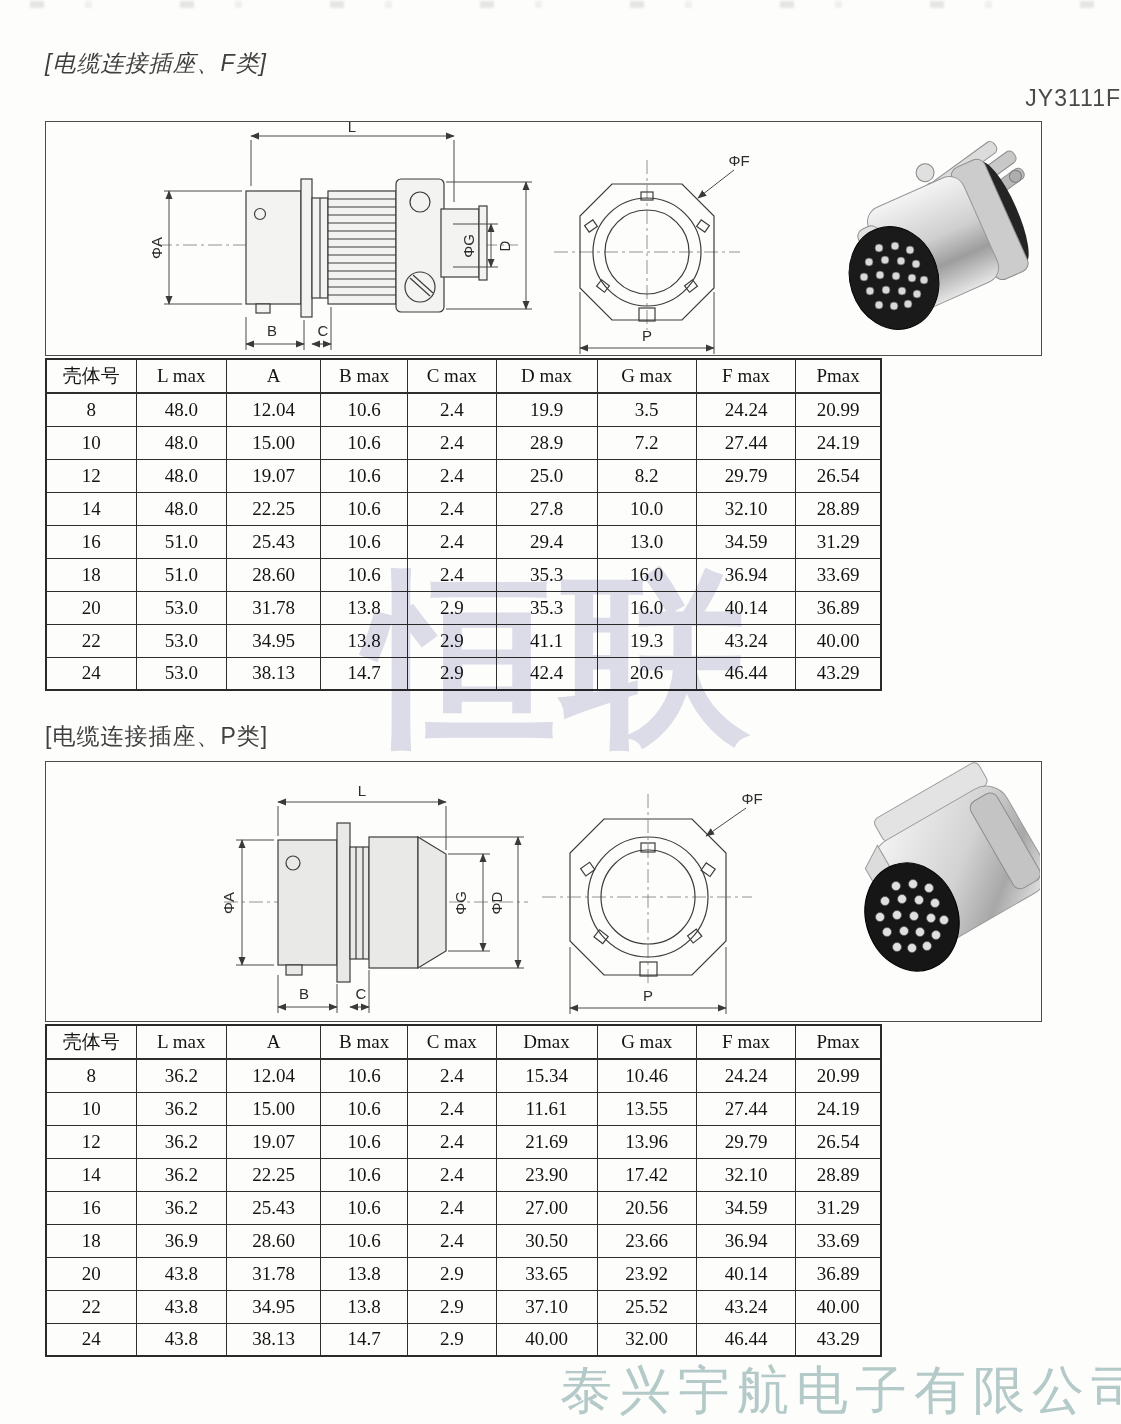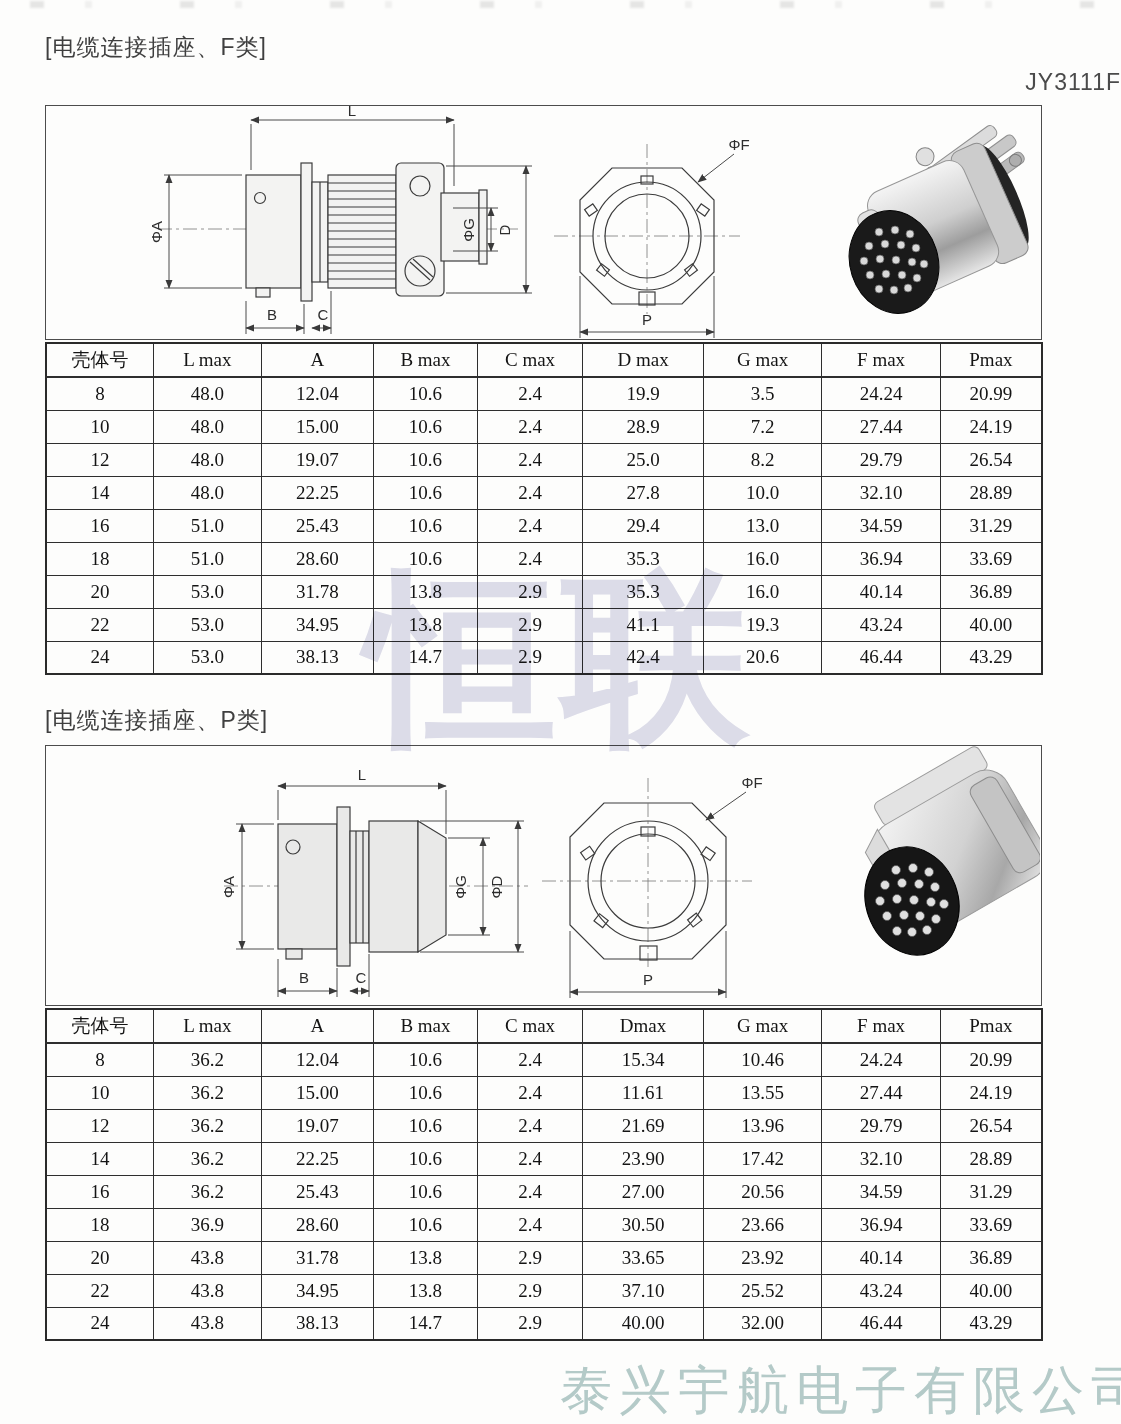--- a/index.html
+++ b/index.html
@@ -13,32 +13,32 @@
     position: absolute; top: 1px; left: 30px; width: 1070px; height: 7px;
     background: repeating-linear-gradient(90deg,
       rgba(120,120,120,.35) 0 14px, transparent 14px 55px,
       rgba(150,150,150,.25) 55px 62px, transparent 62px 150px);
     filter: blur(1px); opacity:.5;
   }
   .sec-title {
     margin: 0 0 0 45px; font-size: 23px; font-weight: 400;
     color: #3f3f3f; letter-spacing: 1px; line-height: 30px;
   }
-  .sec-title.first { padding-top: 32px; }
+  .sec-title.first { padding-top: 48px; font-style: italic; }
   .sec-model {
     margin: 7px 0 0 46px; font-size: 23px; font-weight: 400;
     color: #4a4a4a; letter-spacing: 1px; line-height: 26px; text-align: right;
   }
   .draw-box {
     margin: 10px 0 0 45px; width: 997px; border: 1.5px solid #4c4c4c;
     background: #fdfdfc;
   }
   .draw-box svg { display: block; }
   table.spec {
-    margin: 2px 0 0 45px; width: 998px; border-collapse: collapse;
+    margin: 2px 0 0 45px; width: 837px; border-collapse: collapse;
     table-layout: fixed; background: #fdfdfc;
   }
   table.spec th, table.spec td {
     border: 1px solid #2e2e2e; text-align: center; vertical-align: middle;
     font-family: "Liberation Serif", serif; color: #141414;
     overflow: hidden; white-space: nowrap;
   }
   table.spec th { height: 34px; font-size: 19px; font-weight: 400; border-bottom-width: 2px; }
   table.spec td { height: 33px; font-size: 19px; }
   table.spec { border: 2px solid #2a2a2a; }

